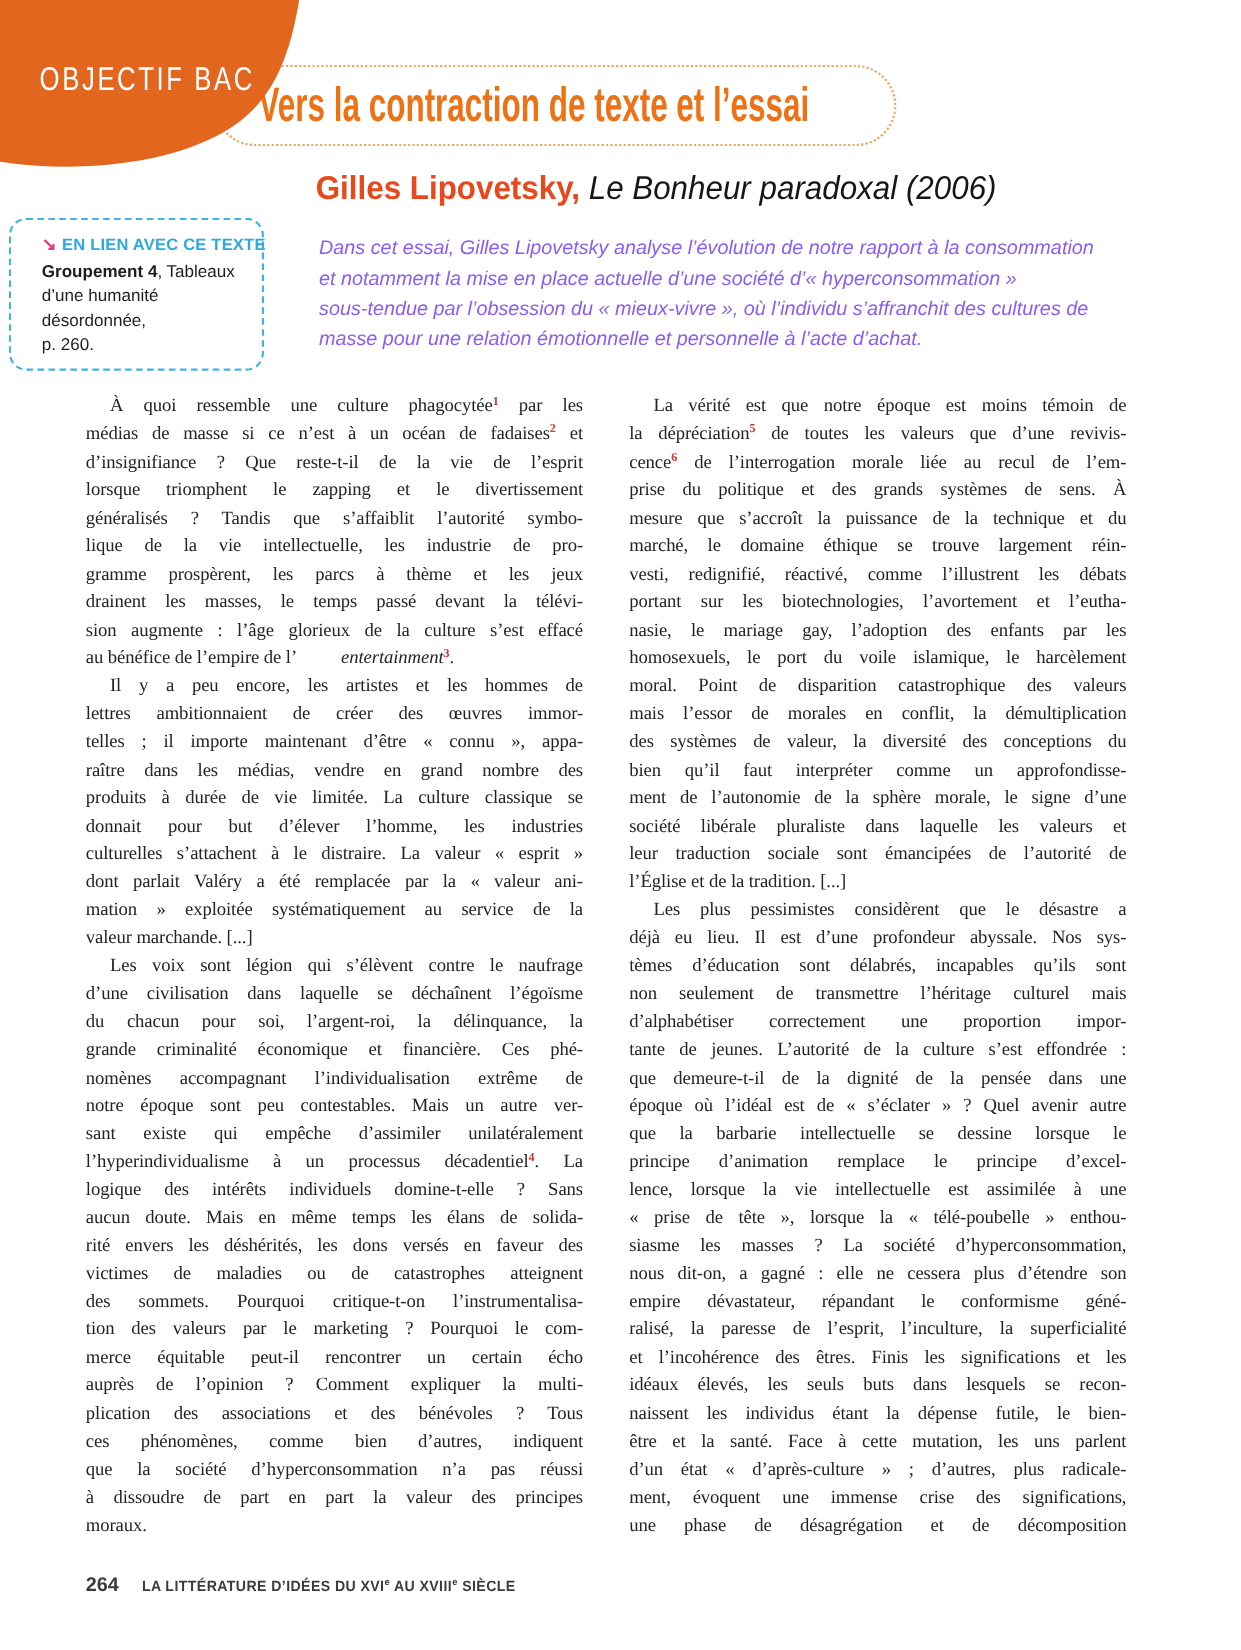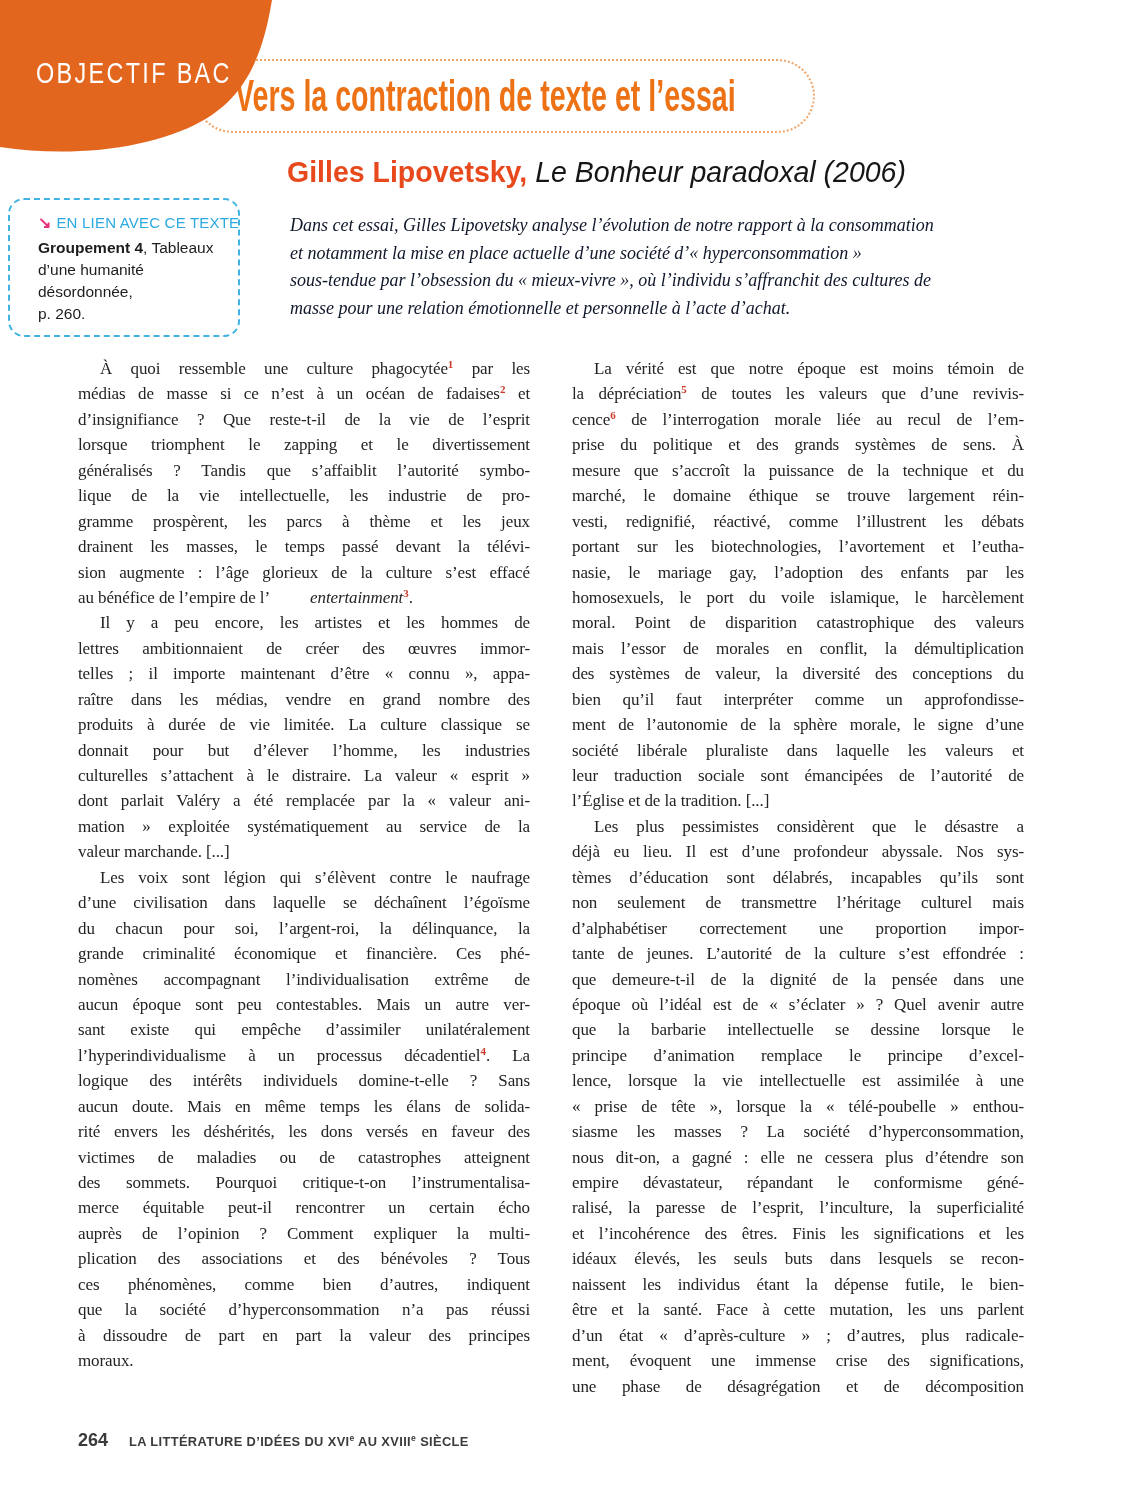--- a/index.html
+++ b/index.html
@@ -21,26 +21,26 @@
                font-family:"Liberation Sans",sans-serif;font-size:30px;
                transform:scaleX(.95);transform-origin:0 0;}
   .author{color:#E8491C;font-weight:700;}
   .work{color:#161616;font-style:italic;font-weight:500;}
   
   .link-box{position:absolute;left:8px;top:198px;width:232px;min-height:110px;box-sizing:border-box;
             border:2px dashed #3FB3E4;border-radius:16px;padding:12px 6px 10px 28px;
             font-family:"Liberation Sans",sans-serif;font-size:15.5px;line-height:22px;color:#1d1d1d;}
   .link-head{margin-bottom:3px;white-space:nowrap;}
   .arrow{color:#E6327B;font-weight:700;font-size:16px;margin-right:5px;}
-  .link-title{color:#2BA9E0;font-weight:400;font-size:15px;letter-spacing:.2px;}
+  .link-title{color:#2BA9E0;font-weight:700;font-size:15px;letter-spacing:.2px;}
   .link-body .b{font-weight:700;}
   
   .intro{position:absolute;left:290px;top:212px;width:770px;
-         font-family:Liberation Serif, serif;font-style:italic;font-size:18px;
-         line-height:27.5px;color:#0f172a;}
+         font-family:Liberation Sans, sans-serif;font-style:italic;font-size:18px;
+         line-height:27.5px;color:#8b5cf6;}
   
   .columns{position:absolute;left:78px;top:356px;display:flex;gap:42px;}
   .col{width:452px;}
   .line{position:relative;height:25.45px;line-height:25.45px;overflow:hidden;
         font-size:17px;letter-spacing:-0.1px;color:#232323;
         text-align:justify;text-align-last:justify;}
   .line.end{text-align-last:left;}
   .line.indent{text-indent:22px;}
   sup.fn{color:#CC392B;font-weight:700;font-size:11px;line-height:0;vertical-align:6px;letter-spacing:0;}
   sup.pl{font-size:9px;line-height:0;vertical-align:5px;font-weight:700;}
@@ -109,28 +109,29 @@
         <div class="line"><span>donnait pour but d’élever l’homme, les industries</span></div>
         <div class="line"><span>culturelles s’attachent à le distraire. La valeur « esprit »</span></div>
         <div class="line"><span>dont parlait Valéry a été remplacée par la « valeur ani-</span></div>
         <div class="line"><span>mation » exploitée systématiquement au service de la</span></div>
         <div class="line end"><span>valeur marchande. [...]</span></div>
         <div class="line indent"><span>Les voix sont légion qui s’élèvent contre le naufrage</span></div>
         <div class="line"><span>d’une civilisation dans laquelle se déchaînent l’égoïsme</span></div>
         <div class="line"><span>du chacun pour soi, l’argent-roi, la délinquance, la</span></div>
         <div class="line"><span>grande criminalité économique et financière. Ces phé-</span></div>
         <div class="line"><span>nomènes accompagnant l’individualisation extrême de</span></div>
-        <div class="line"><span>aucun époque sont peu contestables. Mais un autre ver-</span></div>
+        <div class="line"><span>notre époque sont peu contestables. Mais un autre ver-</span></div>
         <div class="line"><span>sant existe qui empêche d’assimiler unilatéralement</span></div>
         <div class="line"><span>l’hyperindividualisme à un processus décadentiel<sup class="fn">4</sup>. La</span></div>
         <div class="line"><span>logique des intérêts individuels domine-t-elle ? Sans</span></div>
         <div class="line"><span>aucun doute. Mais en même temps les élans de solida-</span></div>
         <div class="line"><span>rité envers les déshérités, les dons versés en faveur des</span></div>
         <div class="line"><span>victimes de maladies ou de catastrophes atteignent</span></div>
         <div class="line"><span>des sommets. Pourquoi critique-t-on l’instrumentalisa-</span></div>
+        <div class="line"><span>tion des valeurs par le marketing ? Pourquoi le com-</span></div>
         <div class="line"><span>merce équitable peut-il rencontrer un certain écho</span></div>
         <div class="line"><span>auprès de l’opinion ? Comment expliquer la multi-</span></div>
         <div class="line"><span>plication des associations et des bénévoles ? Tous</span></div>
         <div class="line"><span>ces phénomènes, comme bien d’autres, indiquent</span></div>
         <div class="line"><span>que la société d’hyperconsommation n’a pas réussi</span></div>
         <div class="line"><span>à dissoudre de part en part la valeur des principes</span></div>
         <div class="line end"><span>moraux.</span></div>
       </section>
     <section class="col">
         <div class="line indent"><span>La vérité est que notre époque est moins témoin de</span></div>

